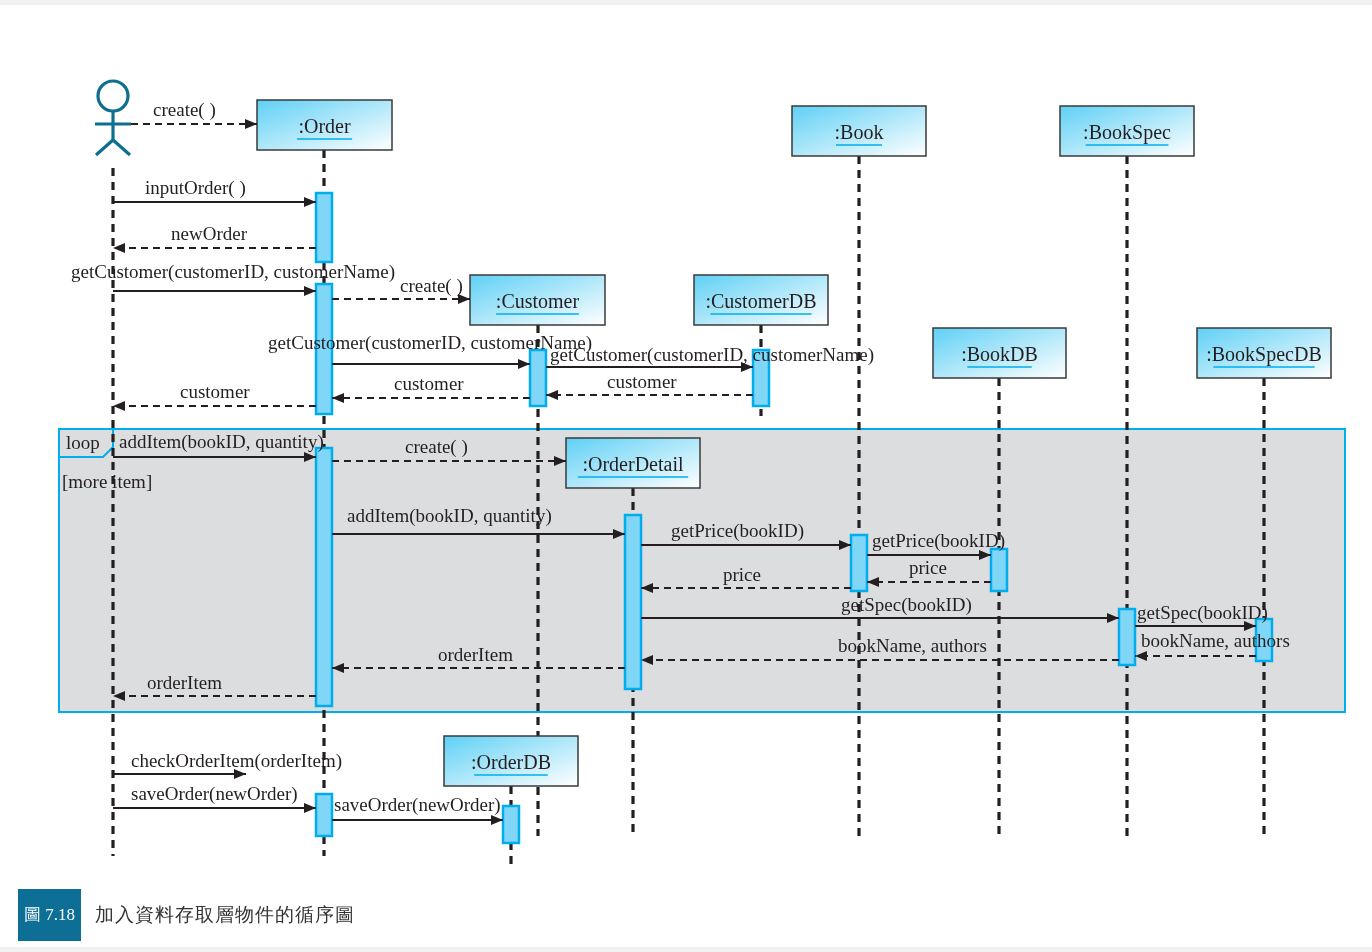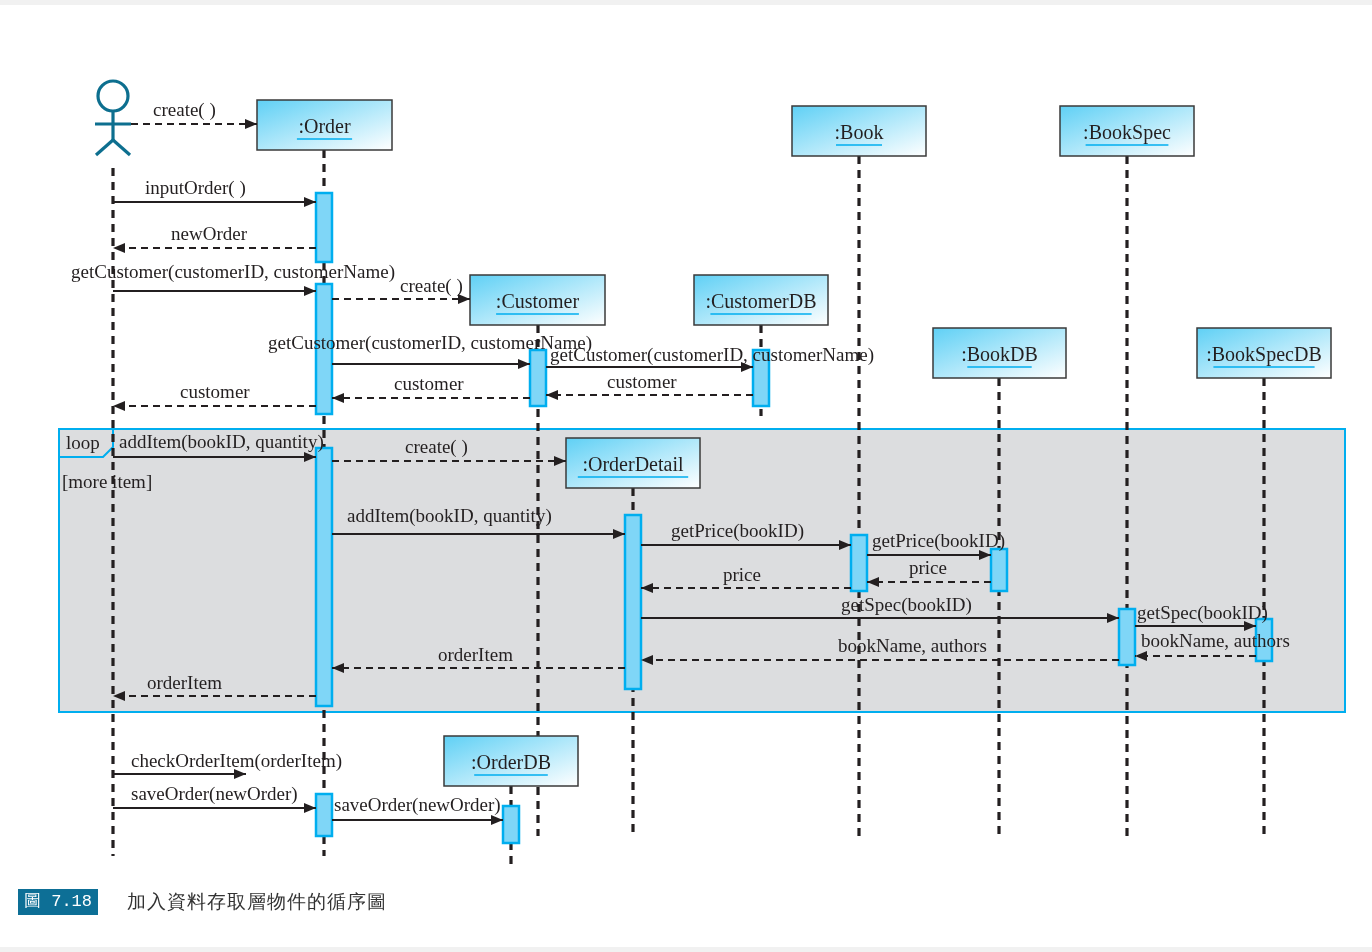--- a/index.html
+++ b/index.html
@@ -12,25 +12,25 @@
     position: absolute; left: 0; top: 5px;
     width: 1372px; height: 942px; background: #ffffff;
   }
   #diagram { position: absolute; left: 0; top: -5px; }
   .caption {
     position: absolute; left: 18px; top: 889px;
     display: flex; align-items: center;
   }
   .caption-badge {
     background: #0d6f96; color: #ffffff;
-    font-family: Liberation Mono, monospace; font-size: 17px;
-    padding: 1px 6px; height: 24px; line-height: 24px;
+    font-family: Liberation Serif, serif; font-size: 17px;
+    padding: 14px 6px; height: 24px; line-height: 24px;
   }
   .caption-text {
-    margin-left: 29px; color: #333333;
+    margin-left: 14px; color: #333333;
     font-family: "DejaVu Sans", sans-serif; font-size: 19px;
     letter-spacing: 1px;
   }
   svg text { font-family: "Liberation Serif", serif; fill: #231f20; }
 </style>
 </head>
 <body>
 
 <div id="canvas">
   <svg id="diagram" width="1372" height="880" xmlns="http://www.w3.org/2000/svg">

